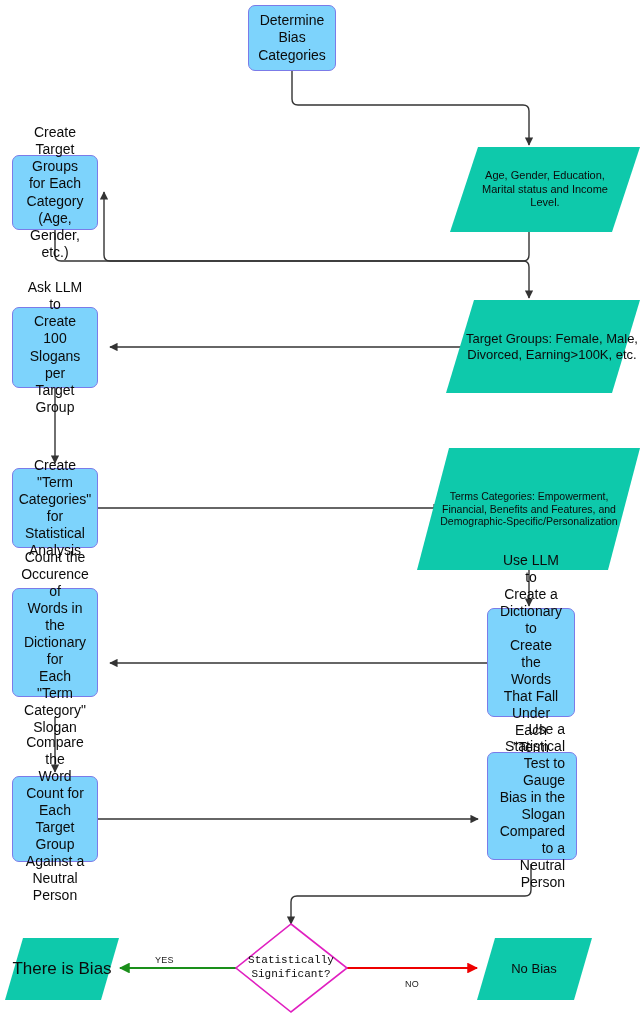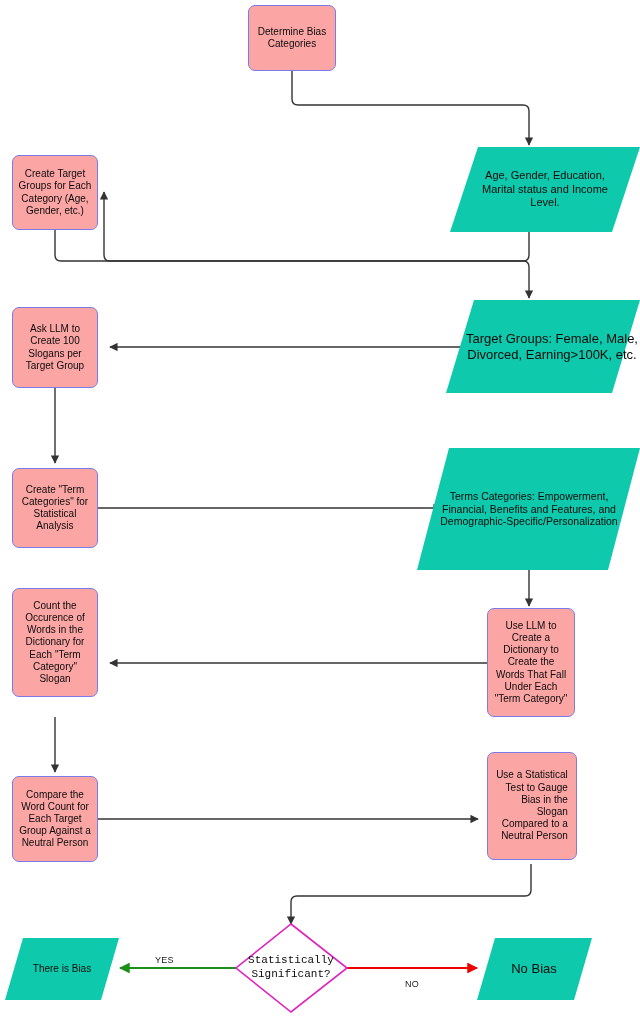--- a/index.html
+++ b/index.html
@@ -30,25 +30,25 @@
     box-sizing: border-box;
     display: flex;
     align-items: center;
     justify-content: center;
     text-align: center;
     color: #0b0b0b;
     line-height: 1.22;
     white-space: pre-line;
   }
   .node-process {
-    background: #fca5a5;
+    background: #7dd3fc;
     border: 1px solid #7b7be8;
     border-radius: 7px;
-    font-size: 10px;
-    padding: 4px 5px;
+    font-size: 14px;
+    padding: 4px 11px;
   }
   .node-decision {
     font-size: 11px;
   }
   .diamond-label {
     position: relative;
     z-index: 2;
     width: 100%;
     text-align: center;
     color: #0b0b0b;
@@ -193,21 +193,21 @@
     <span>Target Groups: Female, Male,
 Divorced, Earning&gt;100K, etc.</span>
   </div>
 
   <div class="node" style="left:424px; top:448px; width:210px; height:122px; font-size:10.5px;">
     <span>Terms Categories: Empowerment,
 Financial, Benefits and Features, and
 Demographic-Specific/Personalization</span>
   </div>
 
-  <div class="node" style="left:8px; top:938px; width:108px; height:62px; font-size:10px;">
+  <div class="node" style="left:8px; top:938px; width:108px; height:62px; font-size:17px;">
     <span>There is Bias</span>
   </div>
 
   <div class="node" style="left:479px; top:938px; width:110px; height:62px; font-size:13px;">
     <span>No Bias</span>
   </div>
 
   <div class="node node-decision" style="left:238px; top:944px; width:106px; height:48px;font-family:Liberation Mono, monospace;">
     <span class="diamond-label">Statistically
 Significant?</span>

